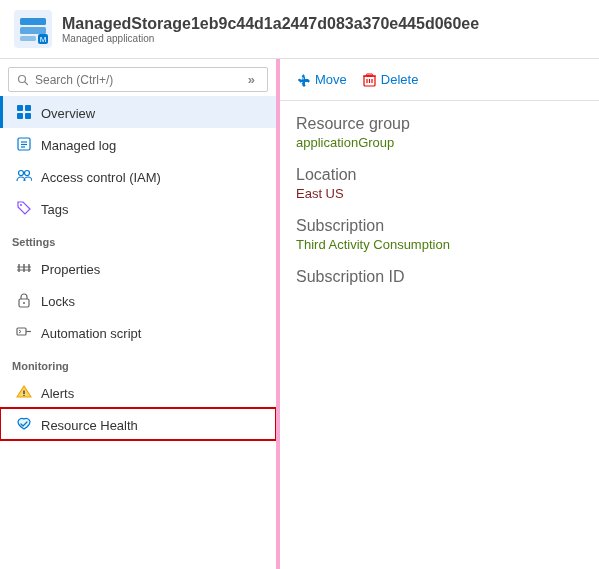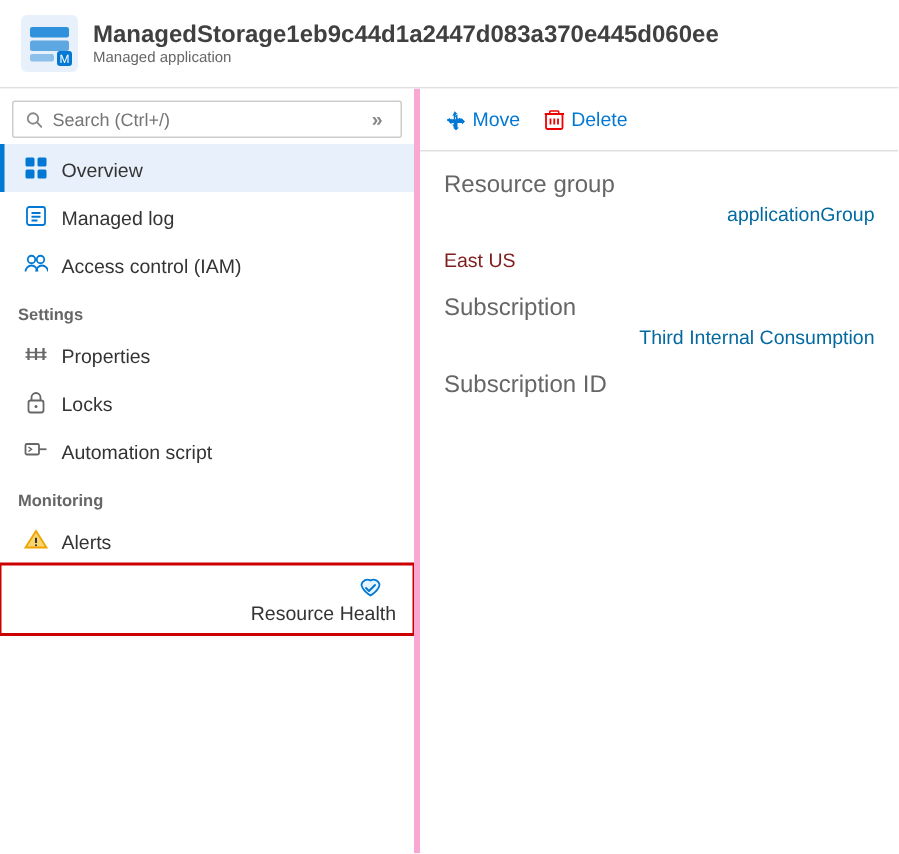--- a/index.html
+++ b/index.html
@@ -101,21 +101,20 @@
       font-size: 13px;
       border-left: 3px solid transparent;
     }
     .nav-item.active {
       background: #e8f1fb;
       border-left: 3px solid #0078d4;
     }
     .nav-item.highlighted {
       outline: 2px solid #e00;
       outline-offset: -1px;
-      flex-direction: column;
     }
     .nav-icon {
       width: 18px;
       height: 18px;
       margin-right: 8px;
       flex-shrink: 0;
       display: flex;
       align-items: center;
       justify-content: center;
     }
@@ -165,23 +164,22 @@
     .prop-label {
       font-size: 16px;
       color: #666;
       margin-bottom: 2px;
     }
     .prop-value {
       font-size: 13px;
       color: #7f1d1d;
     }
     .prop-value.link {
-      color: #0369a1;
+      color: #4d7c0f;
       cursor: pointer;
-      text-align: right;
     }
 
     
     svg { display: block; }
   </style>
 </head>
 <body>
 
 <div class="header">
   <div class="header-icon">
@@ -244,20 +242,29 @@
         <svg width="16" height="16" viewBox="0 0 16 16" fill="none" xmlns="http://www.w3.org/2000/svg">
           <circle cx="5" cy="5" r="2.5" stroke="#0078d4" stroke-width="1.2" fill="none"></circle>
           <circle cx="11" cy="5" r="2.5" stroke="#0078d4" stroke-width="1.2" fill="none"></circle>
           <path d="M1 13c0-2.2 1.8-4 4-4s4 1.8 4 4" stroke="#0078d4" stroke-width="1.2" fill="none"></path>
           <path d="M8 13c0-2.2 1.8-4 4-4s4 1.8 4 4" stroke="#0078d4" stroke-width="1.2" fill="none"></path>
         </svg>
       </span>
       <span>Access control (IAM)</span>
     </div>
 
+    <div class="nav-item">
+      <span class="nav-icon">
+        <svg width="16" height="16" viewBox="0 0 16 16" fill="none" xmlns="http://www.w3.org/2000/svg">
+          <path d="M2 2h5l7 7-5 5-7-7V2z" stroke="#8a4fff" stroke-width="1.2" fill="none"></path>
+          <circle cx="5" cy="5" r="1" fill="#8a4fff"></circle>
+        </svg>
+      </span>
+      <span>Tags</span>
+    </div>
 
     <div class="section-label">Settings</div>
 
 
     <div class="nav-item">
       <span class="nav-icon">
         <svg width="16" height="16" viewBox="0 0 16 16" fill="none" xmlns="http://www.w3.org/2000/svg">
           <line x1="3" y1="4" x2="3" y2="12" stroke="#666" stroke-width="1.5"></line>
           <line x1="8" y1="4" x2="8" y2="12" stroke="#666" stroke-width="1.5"></line>
           <line x1="13" y1="4" x2="13" y2="12" stroke="#666" stroke-width="1.5"></line>
@@ -345,26 +352,27 @@
     </div>
 
     <div class="properties-area">
 
       <div class="prop-group">
         <div class="prop-label">Resource group</div>
         <div class="prop-value link">applicationGroup</div>
       </div>
 
       <div class="prop-group">
+        <div class="prop-label">Location</div>
         <div class="prop-value">East US</div>
       </div>
 
       <div class="prop-group">
         <div class="prop-label">Subscription</div>
-        <div class="prop-value link">Third Internal Consumption</div>
+        <div class="prop-value link">Third Activity Consumption</div>
       </div>
 
       <div class="prop-group">
         <div class="prop-label">Subscription ID</div>
         <div class="prop-value"></div>
       </div>
 
     </div>
   </div>
 

